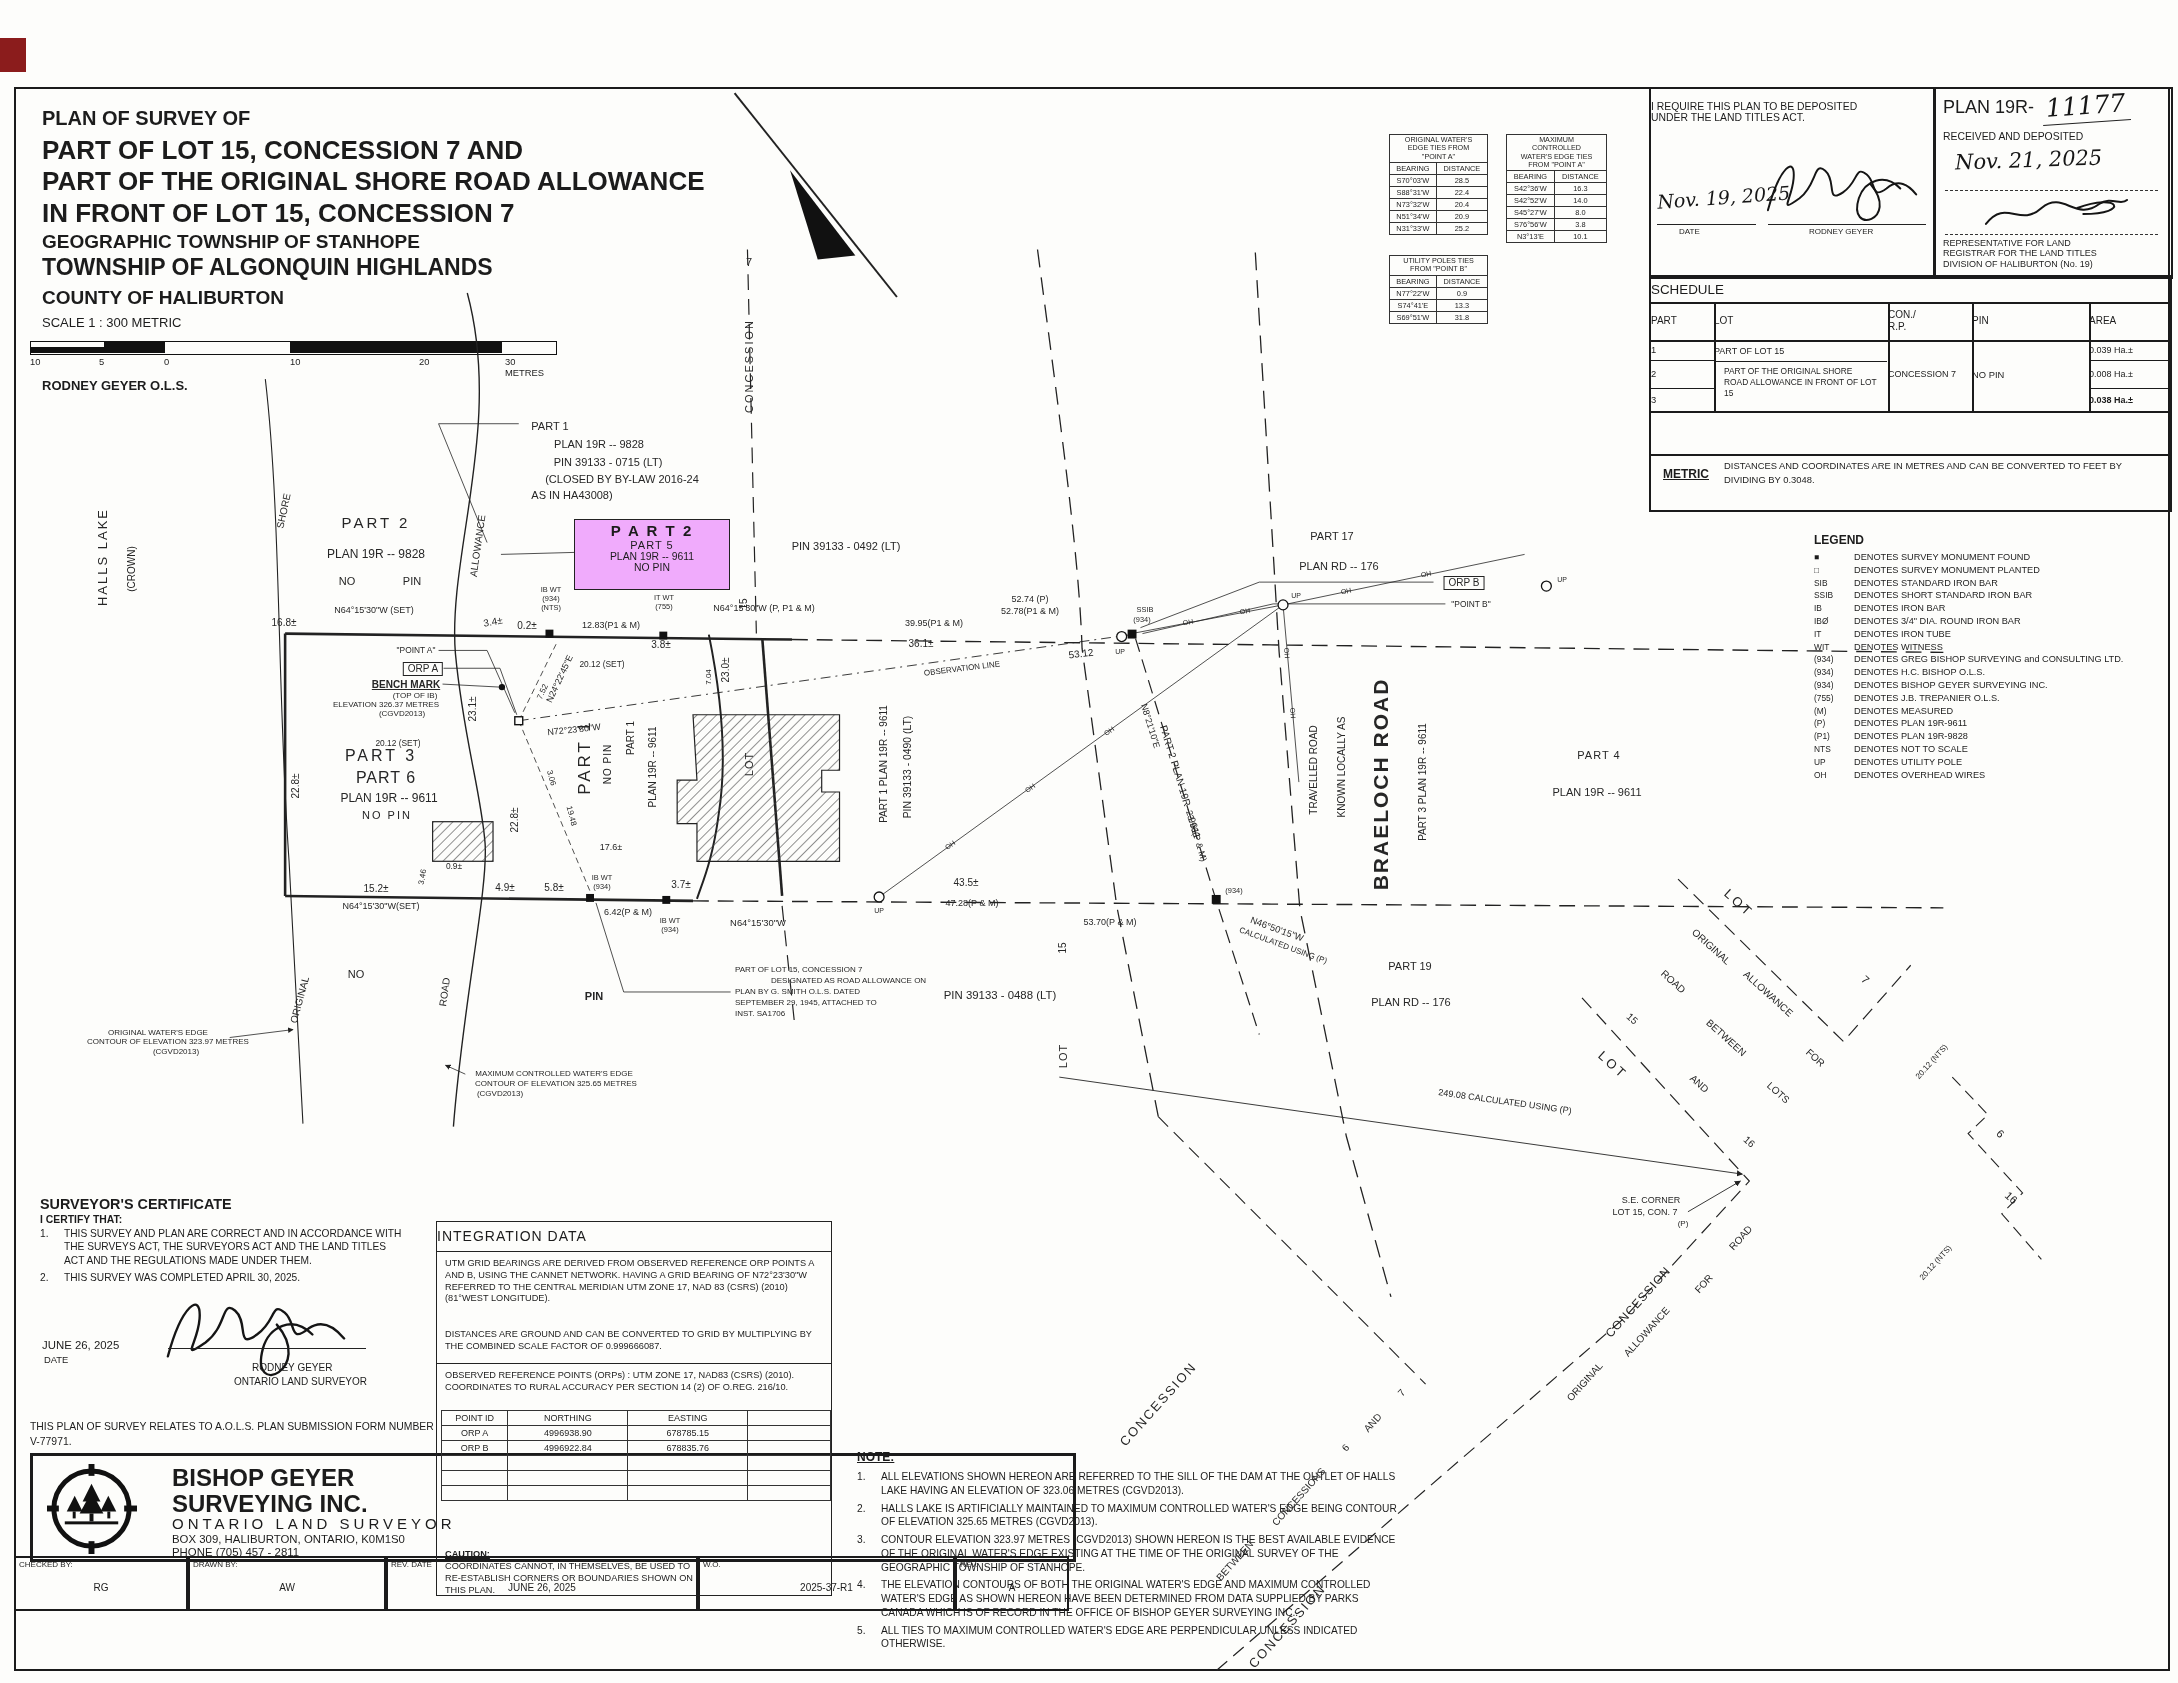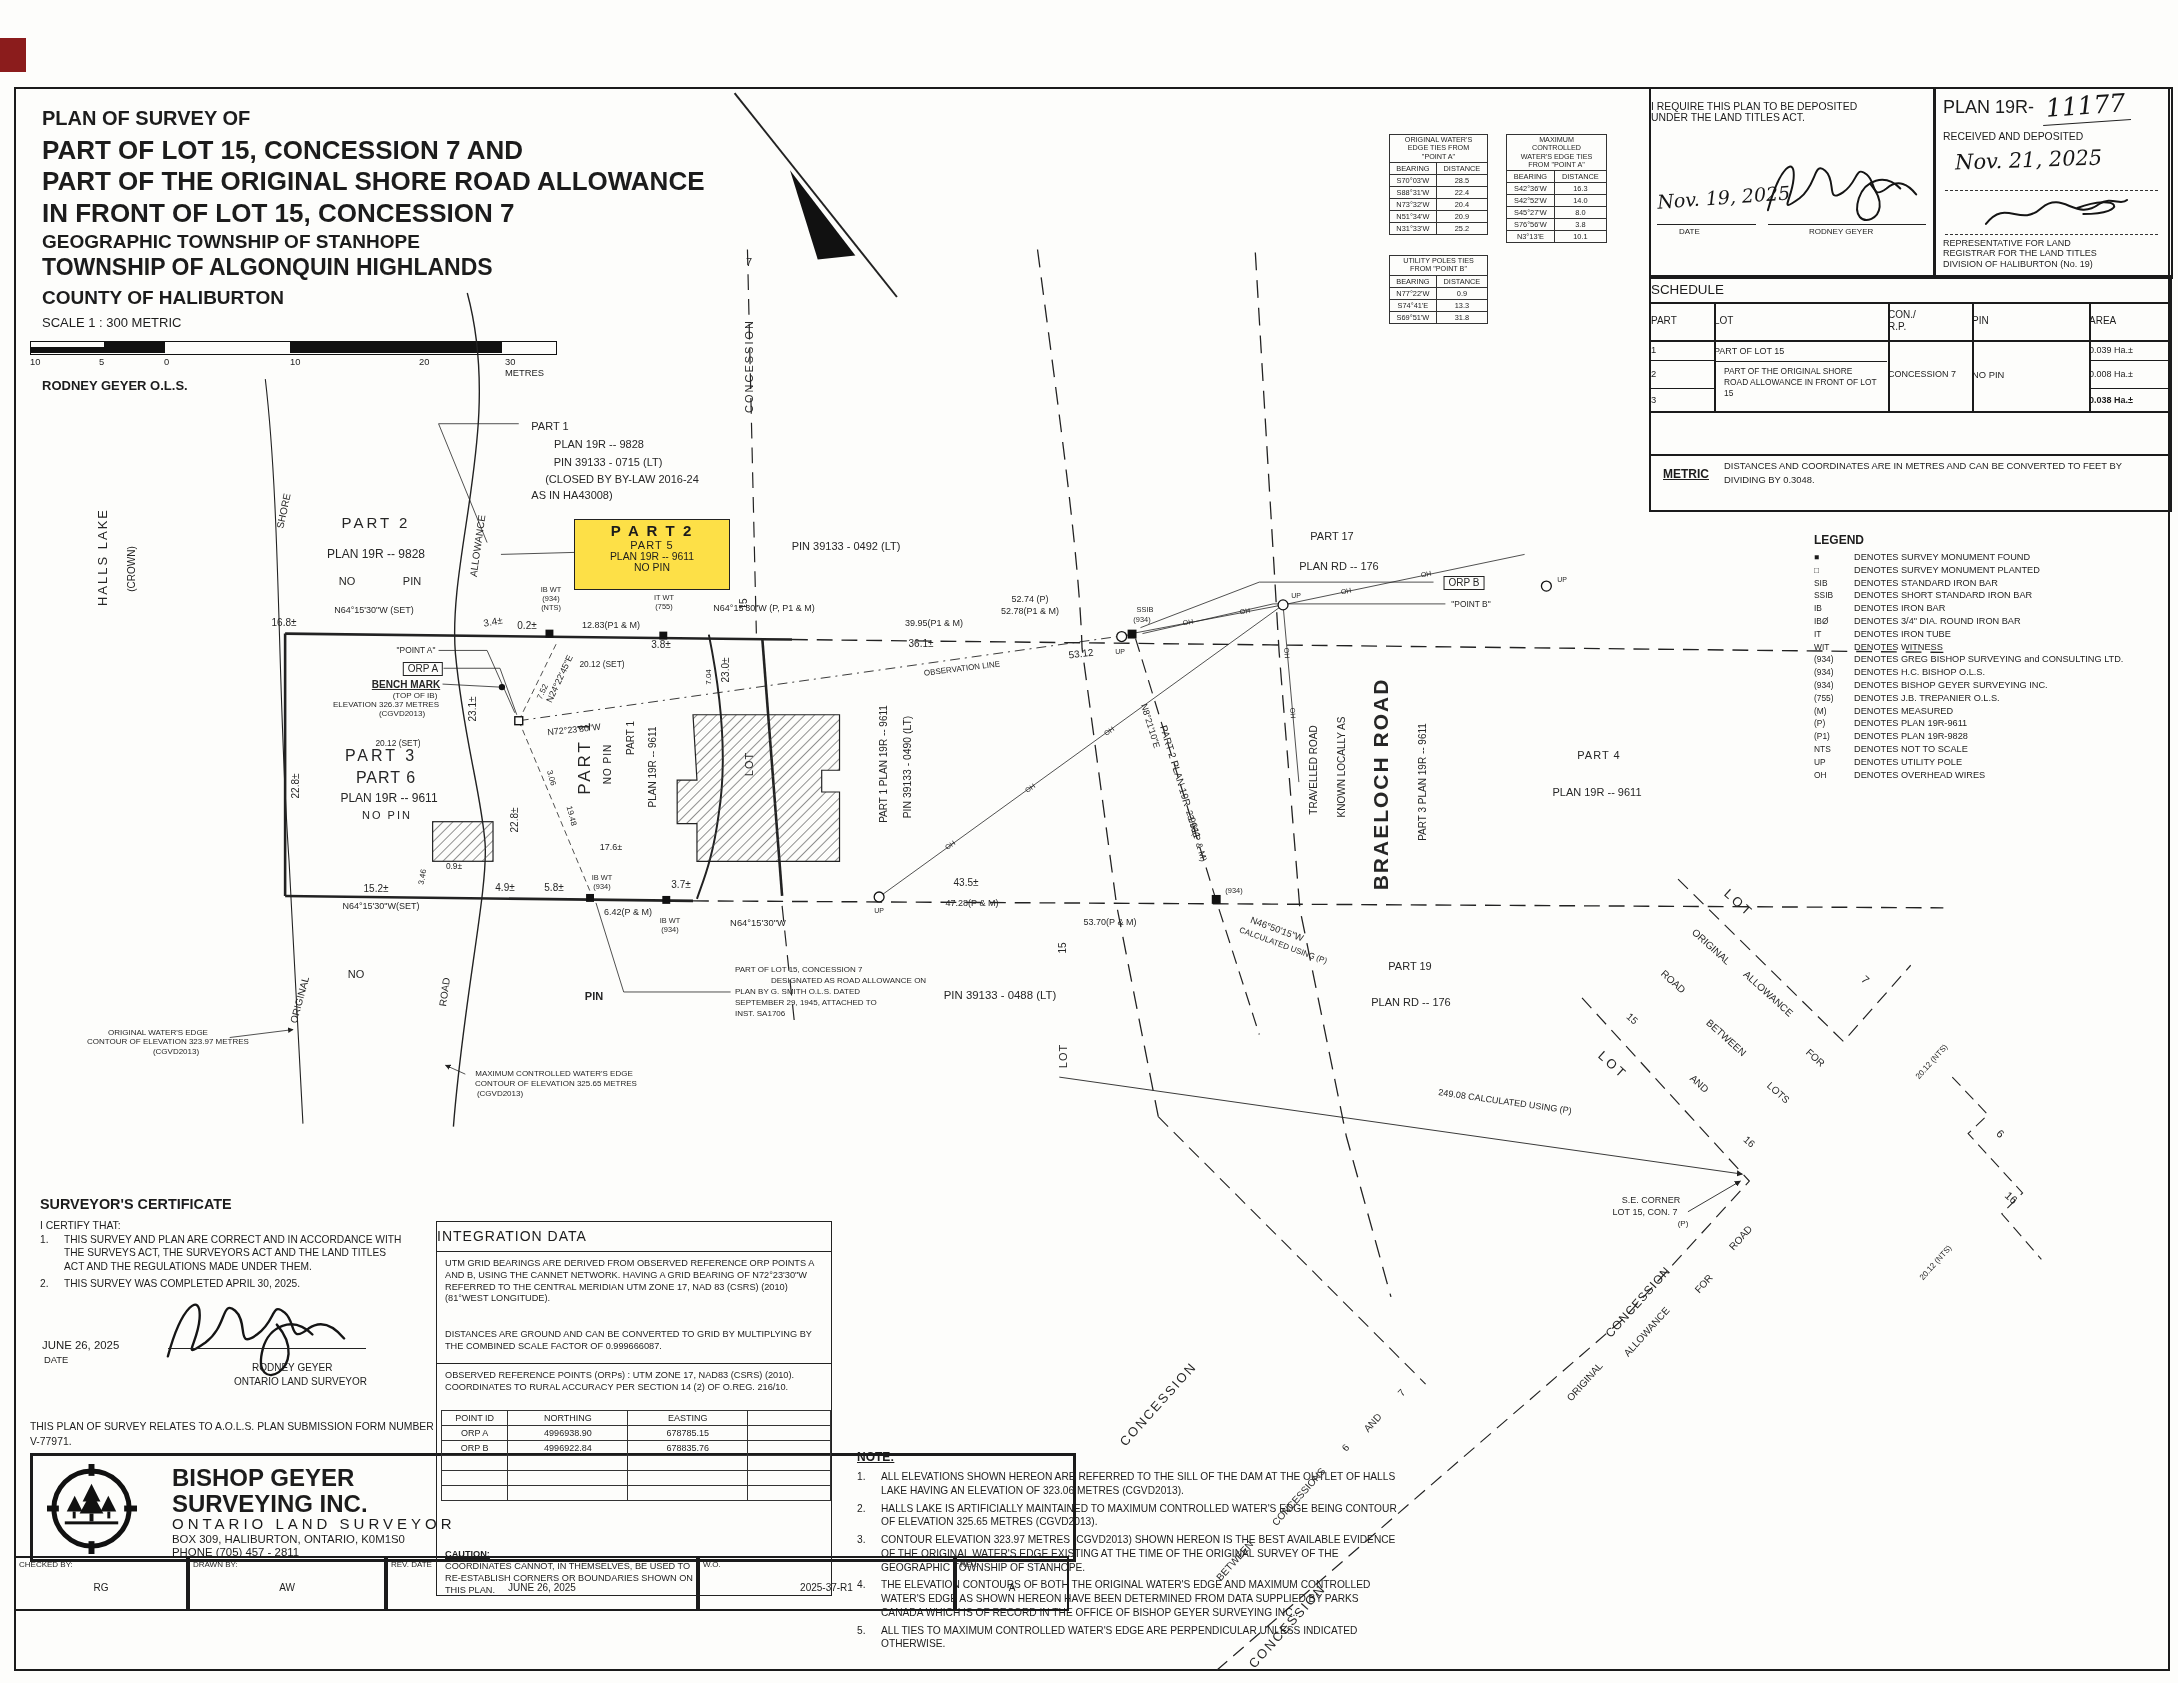--- a/index.html
+++ b/index.html
@@ -384,30 +384,30 @@
       <rect x="1224" y="904" width="9" height="9" fill="#111"></rect>
       <rect x="520" y="724" width="8" height="8" fill="#fdfdfb" stroke="#111" stroke-width="1.4"></rect>
       <circle cx="507" cy="694" r="3.2" fill="#111"></circle>
       <circle cx="1133" cy="643" r="5" fill="#fdfdfb" stroke="#111" stroke-width="1.3"></circle>
       <circle cx="888" cy="906" r="5" fill="#fdfdfb" stroke="#111" stroke-width="1.3"></circle>
       <circle cx="1296" cy="611" r="5" fill="#fdfdfb" stroke="#111" stroke-width="1.3"></circle>
       <circle cx="1562" cy="592" r="5" fill="#fdfdfb" stroke="#111" stroke-width="1.3"></circle>
     </g>
   </svg>
 
-  <div class="abs" style="left:574px;top:519px;width:154px;height:69px;border:1.5px solid #222;background:#fde047;text-align:center;">
+  <div class="abs" style="left:574px;top:519px;width:154px;height:69px;border:1.5px solid #222;background:#f0abfc;text-align:center;">
     <div style="font-size:15px;font-weight:bold;letter-spacing:2px;margin-top:2px;">P A R T   2</div>
     <div style="font-size:11px;letter-spacing:1px;">PART 5</div>
     <div style="font-size:10.4px;">PLAN 19R -- 9611</div>
     <div style="font-size:10.4px;">NO  PIN</div>
   </div>
 
   <div class="abs" style="left:40px;top:1196px;width:396px;">
     <div style="font-size:14.4px;font-weight:bold;">SURVEYOR'S CERTIFICATE</div>
-    <div style="font-size:10.4px;margin-top:8px;">I CERTIFY THAT:</div>
+    <div style="font-size:10.4px;margin-top:2px;font-weight:bold;">I CERTIFY THAT:</div>
     <div id="cert-items" style="margin-top:2px;">
         <div class="note-item" style="font-size: 10.2px; line-height: 1.3; width: 366px;">
           <span class="note-num">1.</span>
           <span>THIS SURVEY AND PLAN ARE CORRECT AND IN ACCORDANCE WITH THE SURVEYS ACT, THE SURVEYORS ACT AND THE LAND TITLES ACT AND THE REGULATIONS MADE UNDER THEM.</span>
         </div>
         <div class="note-item" style="font-size: 10.2px; line-height: 1.3; width: 366px;">
           <span class="note-num">2.</span>
           <span>THIS SURVEY WAS COMPLETED APRIL 30, 2025.</span>
         </div>
       </div>

